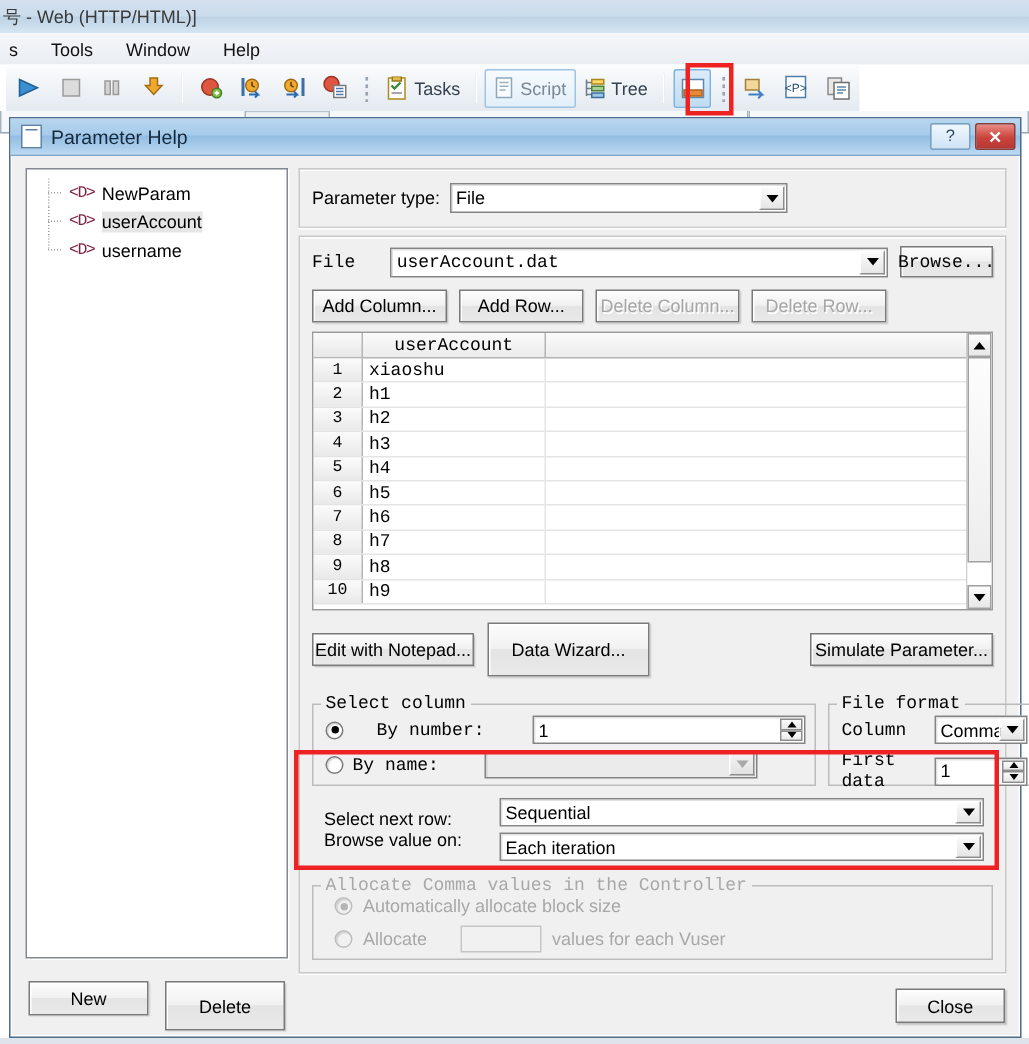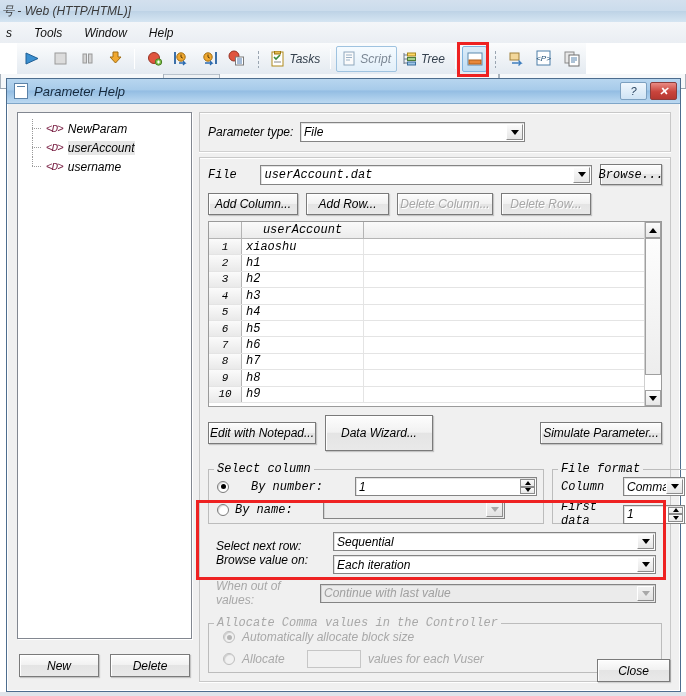--- a/index.html
+++ b/index.html
@@ -5,40 +5,40 @@
   * { box-sizing: border-box; }
   html, body {
     margin: 0; padding: 0;
     width: 686px; height: 696px;
     overflow: hidden;
     background: #ffffff;
     font-family: "Liberation Sans", sans-serif;
     font-size: 11px;
     color: #000;
   }
-  #root { position: relative; width: 686px; height: 696px; font-style: italic; }
+  #root { position: relative; width: 686px; height: 696px; }
 
   
   .app-titlebar {
     position: absolute; left: 0; top: 0; width: 686px; height: 22px;
     background: linear-gradient(to bottom, #d3e0ee 0%, #cbdcec 48%, #bed3e6 52%, #d5e5f2 100%);
     color: #3a3a3a; font-size: 12px;
     display: flex; align-items: center; padding-left: 2px;
     overflow: hidden; white-space: nowrap;
   }
   .app-menubar {
     position: absolute; left: 0; top: 22px; width: 686px; height: 21px;
     background: linear-gradient(to bottom, #f4f6f9 0%, #eaeef3 100%);
     display: flex; align-items: center; gap: 14px; padding-left: 2px;
     font-size: 12px; color: #111;
   }
   .menu-item { padding: 2px 4px; cursor: default; }
 
   .app-toolbar {
-    position: absolute; left: 17px; top: 43px; width: 569px; height: 32px;
+    position: absolute; left: 4px; top: 43px; width: 569px; height: 32px;
     background: linear-gradient(to bottom, #fbfcfd 0%, #eef2f6 55%, #e4eaf1 100%);
     border-bottom: 1px solid #b9c3cd;
     display: flex; align-items: center; padding-left: 2px;
   }
   .tb-btn {
     width: 26px; height: 26px; margin: 0 1px;
     display: flex; align-items: center; justify-content: center;
     position: relative;
   }
   .tb-sep {
@@ -156,21 +156,21 @@
     border: 1px solid #7a7a7a;
     background: linear-gradient(to bottom,#fdfdfd 0%, #f1f1f1 48%, #e4e4e4 50%, #e9e9e9 100%);
     box-shadow: inset 1px 1px 0 #ffffff, 1px 1px 1px rgba(0,0,0,.18);
     font-size: 12px; color: #000;
     display: flex; align-items: center; justify-content: center;
     cursor: default; white-space: nowrap;
   }
   .btn.disabled { color: #a6a6a6; text-shadow: 1px 1px 0 #ffffff; }
 
   .btn-new { position: absolute; left: 12px; top: 550px; width: 80px; height: 23px; }
-  .btn-delete { position: absolute; left: 103px; top: 550px; width: 80px; height: 23px; }
+  .btn-delete { position: absolute; left: 103px; top: 550px; width: 80px; height: 33px; }
 
   
   .right-pane { position: absolute; left: 192px; top: 8px; width: 472px; }
 
   .group-box {
     border: 1px solid #c8c8c8; background: #f0f0f0;
     box-shadow: 0 1px 0 #ffffff, inset 0 1px 0 #ffffff;
   }
 
   .row-ptype {
@@ -643,29 +643,20 @@
                     </span>
                 </div>
                 <div class="combo" style="height:19px;margin-top:4px">
                   <span>Each iteration</span>
                   <span class="arrow">
                       <i class="tri-down"></i>
                     </span>
                 </div>
               </div>
             </div>
-            <div style="display:flex;align-items:center;padding-left:8px;margin-top:5px;">
-              <div class="lbl" style="width:104px;color:#a8a8a8">When out of values:</div>
-              <div class="combo disabled" style="flex:1;height:19px;margin-right:6px">
-                <span>Continue with last value</span>
-                <span class="arrow">
-                    <i class="tri-down"></i>
-                  </span>
-              </div>
-            </div>
           </div>
 
           <fieldset class="fs disabled" style="margin-top:9px;height:57px">
             <legend>Allocate Comma values in the Controller</legend>
             <div style="display:flex;align-items:center;gap:7px;padding:0 0 0 14px;">
               <span class="radio dis on"></span>
               <span class="lbl" style="color:#a8a8a8">Automatically allocate block size</span>
             </div>
             <div style="display:flex;align-items:center;gap:7px;padding:6px 0 0 14px;">
               <span class="radio dis"></span>

